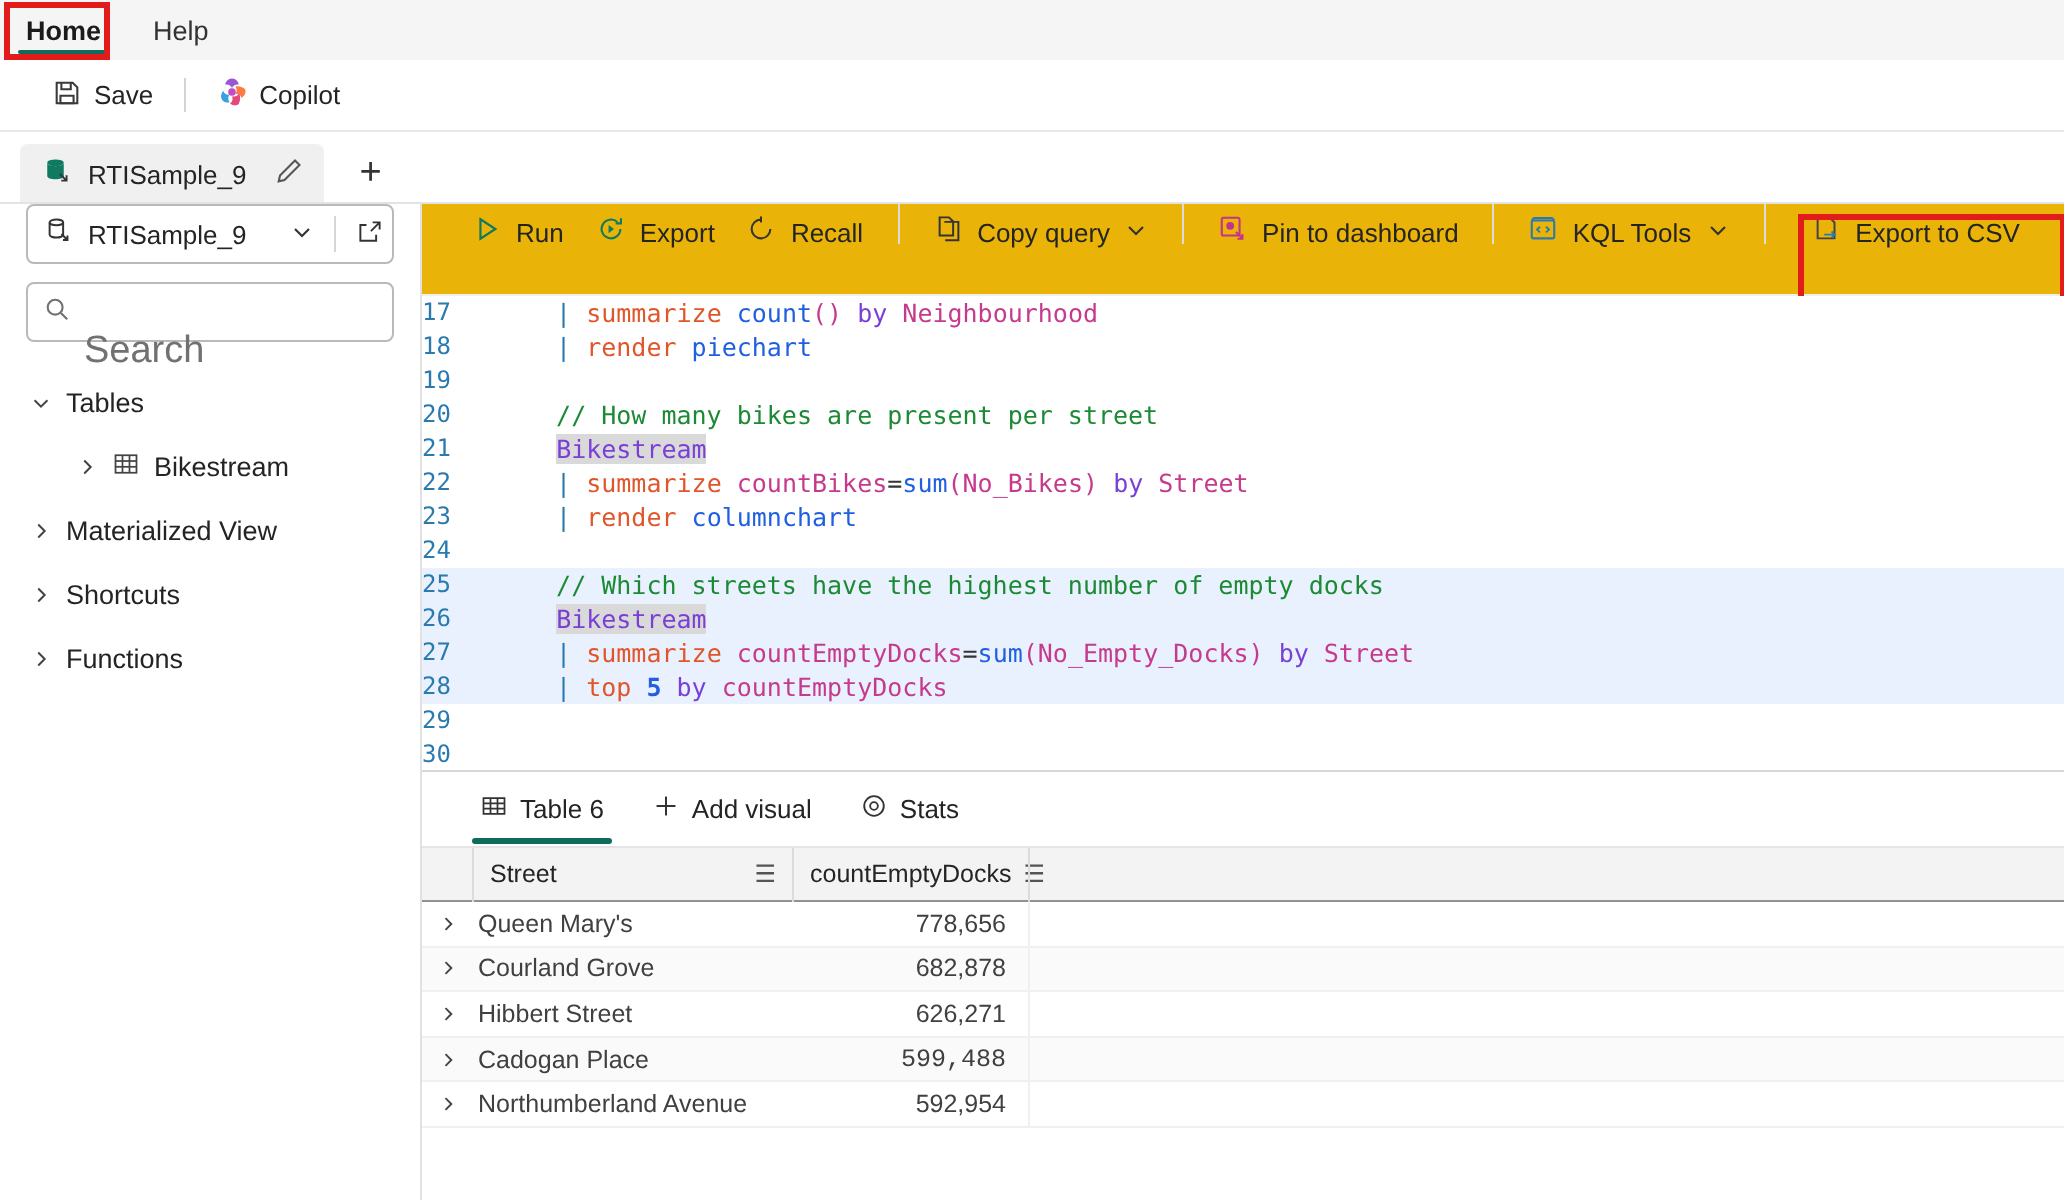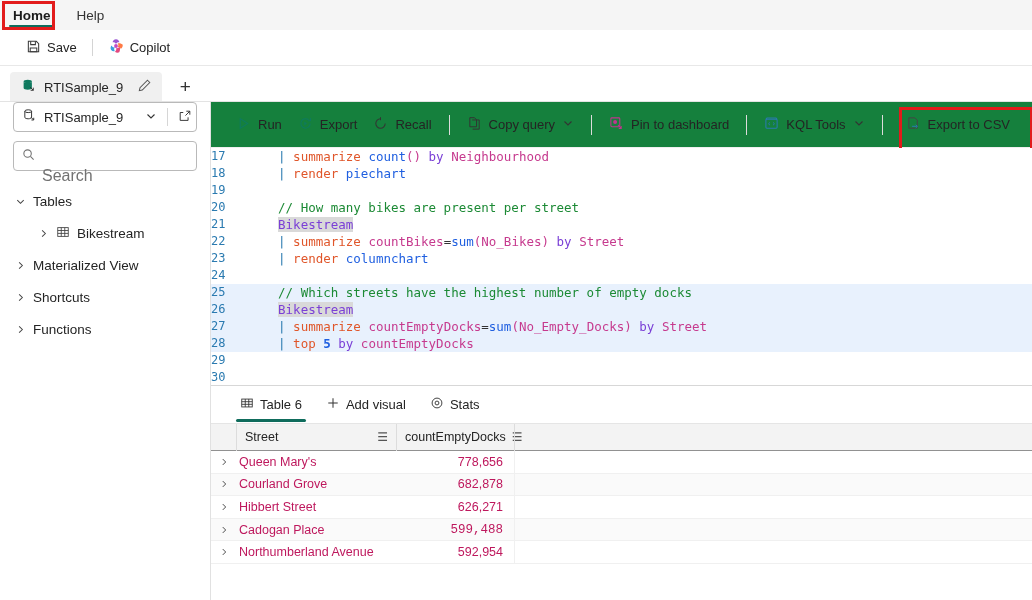--- a/index.html
+++ b/index.html
@@ -88,37 +88,37 @@
     height: 30px; border: 1px solid #b9b9b9; border-radius: 4px;
     padding: 0 4px 0 8px; margin-bottom: 9px; cursor: default;
   }
   .db-select .dbname { flex: 1; font-size: 13px; color: #242424; }
   .db-select .vsep { width:1px; height:18px; background:#d6d6d6; margin:0 3px; }
   .search-box {
     display: flex; align-items: center; gap: 7px;
     height: 30px; border: 1px solid #b9b9b9; border-radius: 4px;
     padding: 0 8px; margin-bottom: 14px; cursor: text;
   }
-  .search-box .ph { font-size: 16px; color: #717171; margin-top: 40px; }
+  .search-box .ph { font-size: 19px; color: #717171; margin-top: 40px; }
   .tree-row {
     display: flex; align-items: center; gap: 7px;
     height: 32px; font-size: 13.5px; color: #242424; cursor: default;
   }
   .tree-row.lvl1 { padding-left: 1px; }
   .tree-row.lvl2 { padding-left: 24px; }
   .chev { width: 12px; display: inline-flex; justify-content: center; color: #444; }
 
   
   .qpane {
     position: absolute; left: 211px; top: 102px; width: 821px; height: 498px;
     background: #fff;
   }
   .qtoolbar {
-    position: relative; height: 46px; display: flex; align-items: center;
-    padding-left: 17px; background: #15803d; border-bottom: 1px solid #efefef;
+    position: relative; height: 46px; display: flex; align-items: flex-start;
+    padding-left: 17px; background: #eab308; border-bottom: 1px solid #efefef;
   }
   .tb-item {
     display: flex; align-items: center; gap: 7px;
     height: 28px; padding: 0 8px; font-size: 13px; color: #242424; cursor: default;
     white-space: nowrap;
   }
   .tb-sep { width: 1px; height: 20px; background: #dcdcdc; margin: 0 9px; }
   #export-redbox { left: 688px; top: 5px; width: 134px; height: 51px; }
 
   
@@ -175,21 +175,21 @@
   }
   .gh-cell {
     display: flex; align-items: center; height: 27px;
     border-left: 1px solid #dcdcdc; padding: 0 8px;
   }
   .gh-cell .label { flex: 1; }
   .gh-cell .menuglyph { color: #555; font-size: 12px; margin-left: 6px; }
   .gh-spacer { flex: 1; height: 27px; border-left: 1px solid #dcdcdc; }
   .grid-row {
     display: flex; align-items: center; height: 22.6px;
-    font-size: 12.5px; color: #be185d; border-bottom: 1px solid #f0f0f0;
+    font-size: 12.5px; color: #404040; border-bottom: 1px solid #f0f0f0;
   }
   .grid-row.alt { background: #fafafa; }
   .gr-exp {
     width: 25px; display: flex; align-items: center; justify-content: center;
     color: #444; font-size: 11px; cursor: default;
   }
   .gr-street { padding-left: 3px; }
   .gr-count { text-align: right; padding-right: 11px; }
   .gr-rest { flex: 1; border-left: 1px solid #f0f0f0; height: 22.6px; }
 </style>

